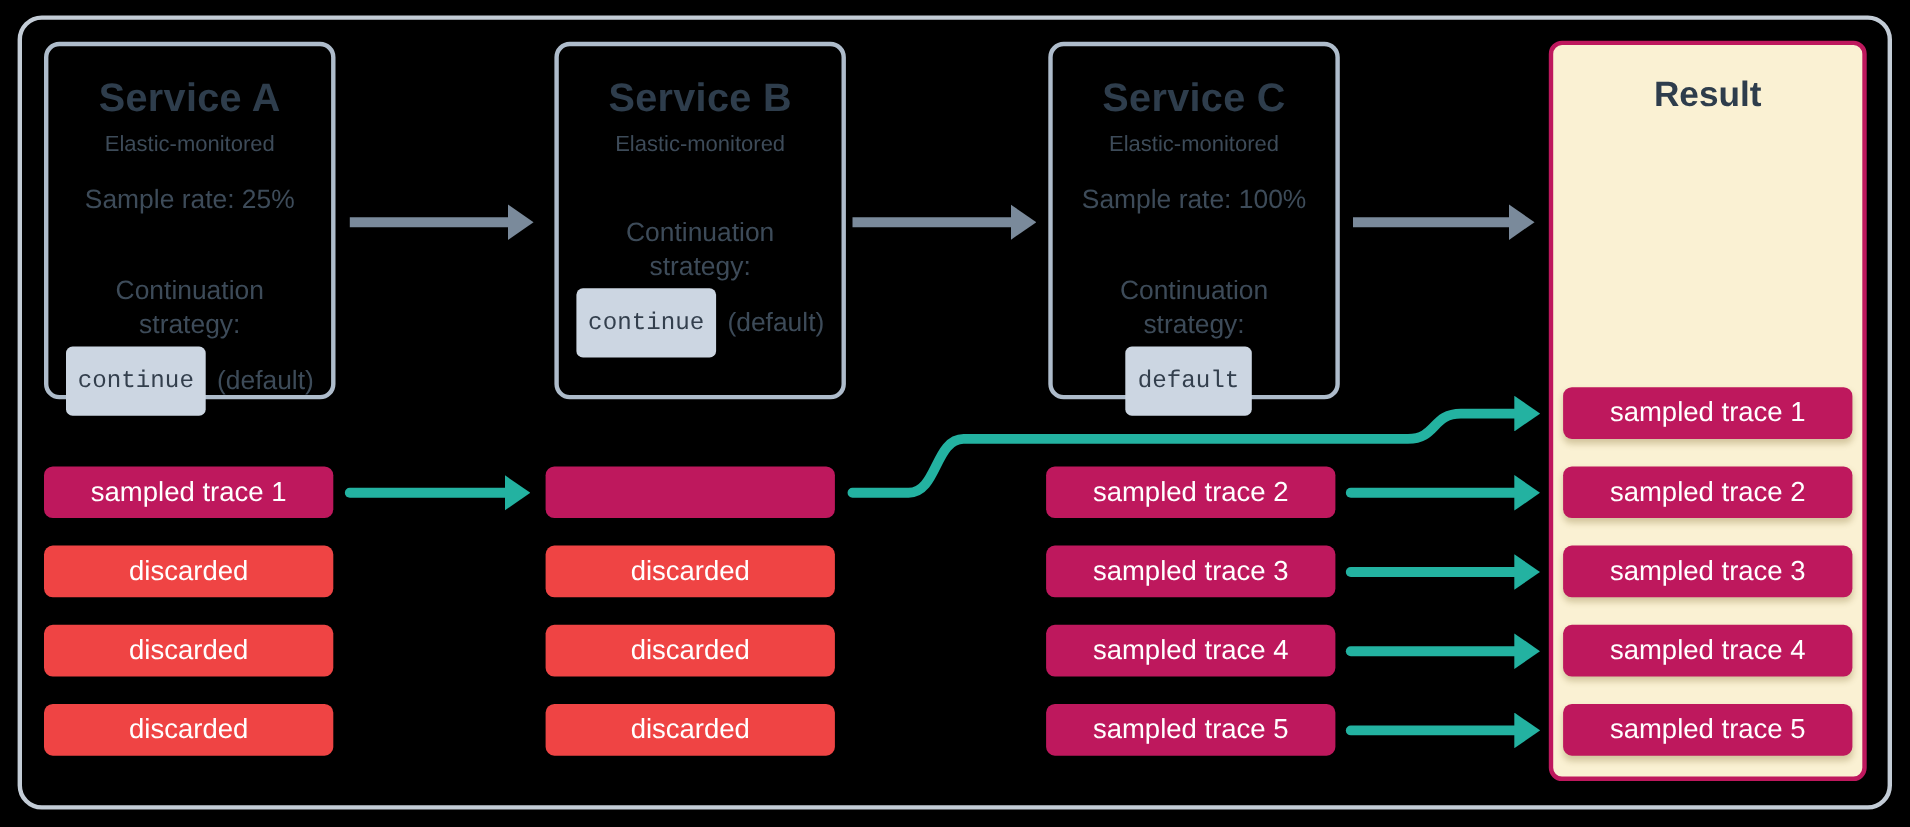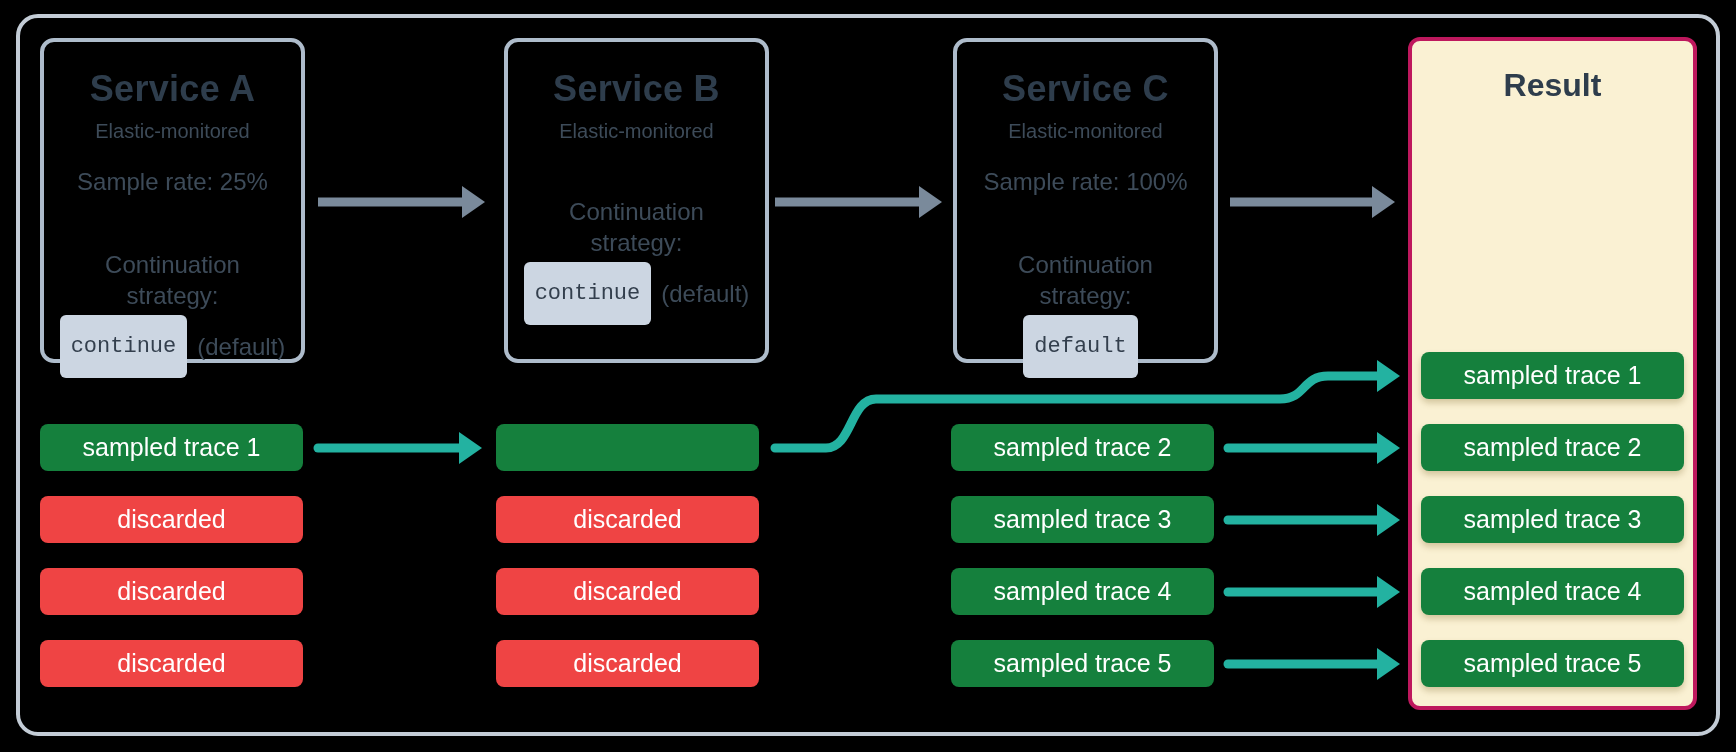--- a/index.html
+++ b/index.html
@@ -24,21 +24,21 @@
   .badge{
     font-family:"Liberation Mono","DejaVu Sans Mono",monospace;font-size:22px;
     background:#ccd6e2;color:#333f4d;padding:19px 11px;border-radius:6px;
   }
   .suffix{font-size:24px;}
   .pill{
     position:absolute;width:263px;height:47px;border-radius:8px;
     display:flex;align-items:center;justify-content:center;
     color:#fff;font-size:25px;box-sizing:border-box;white-space:nowrap;
   }
-  .pill--sampled{background:#15803d;}
+  .pill--sampled{background:#be185d;}
   .pill--discarded{background:#ef4444;}
   .result-box{
     position:absolute;left:1408px;top:37px;width:289px;height:673px;
     background:#faf1d3;border:4px solid #be185d;border-radius:12px;
     box-sizing:border-box;box-shadow:2px 4px 8px rgba(0,0,0,.45);
   }
   .result-title{margin:26px 0 0;text-align:center;font-size:32px;font-weight:bold;color:#2e3d4c;}
   .result-pill{left:9px;box-shadow:0 4px 6px rgba(110,85,20,.28);}
   .arrows{position:absolute;left:0;top:0;pointer-events:none;}
 </style>

